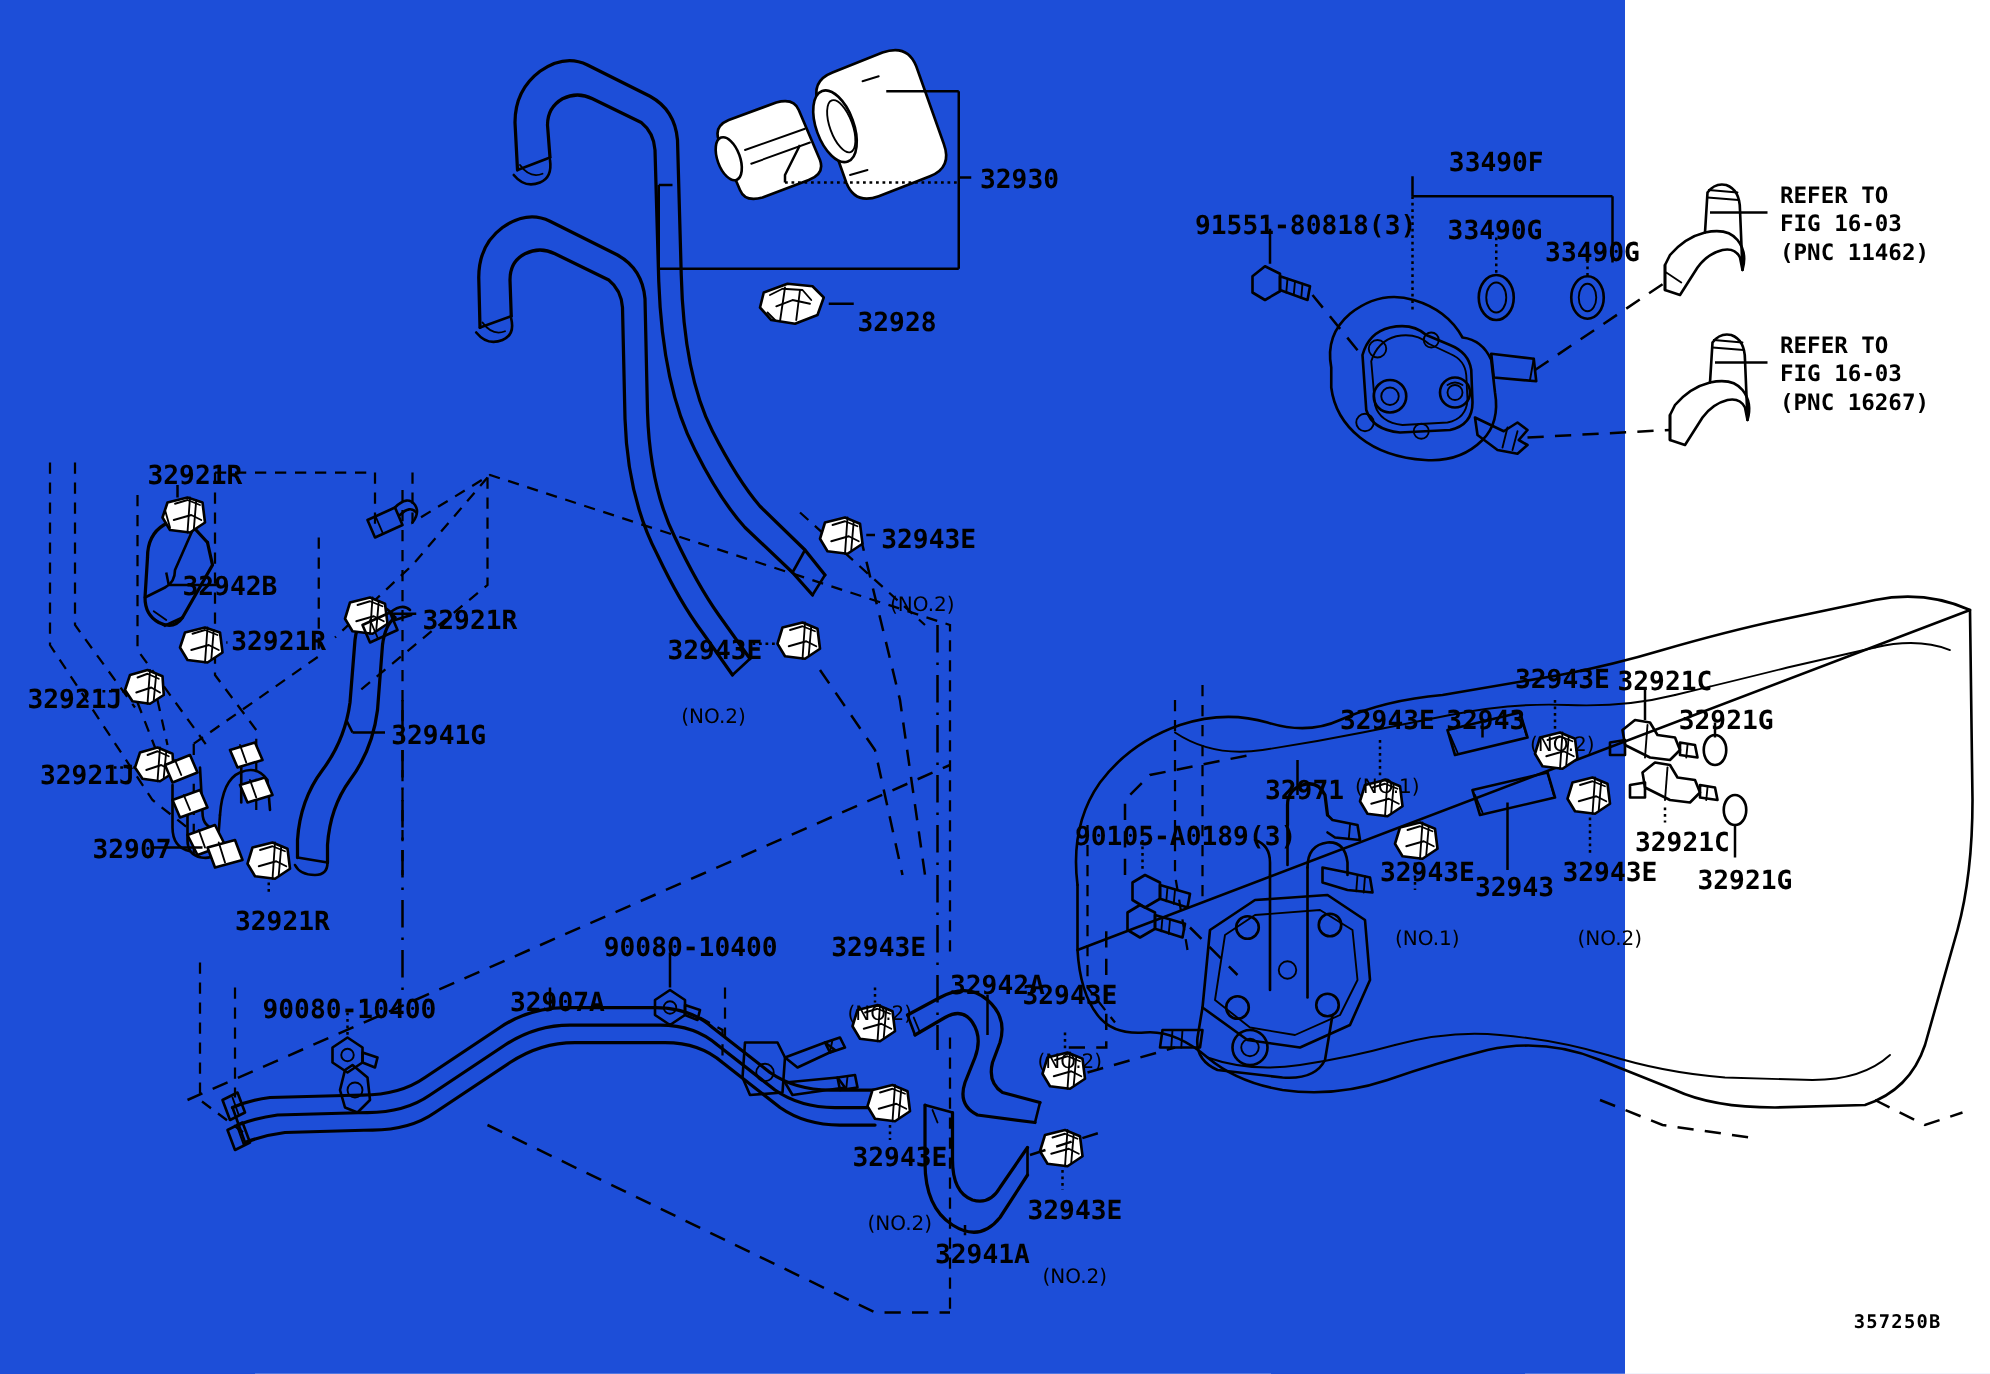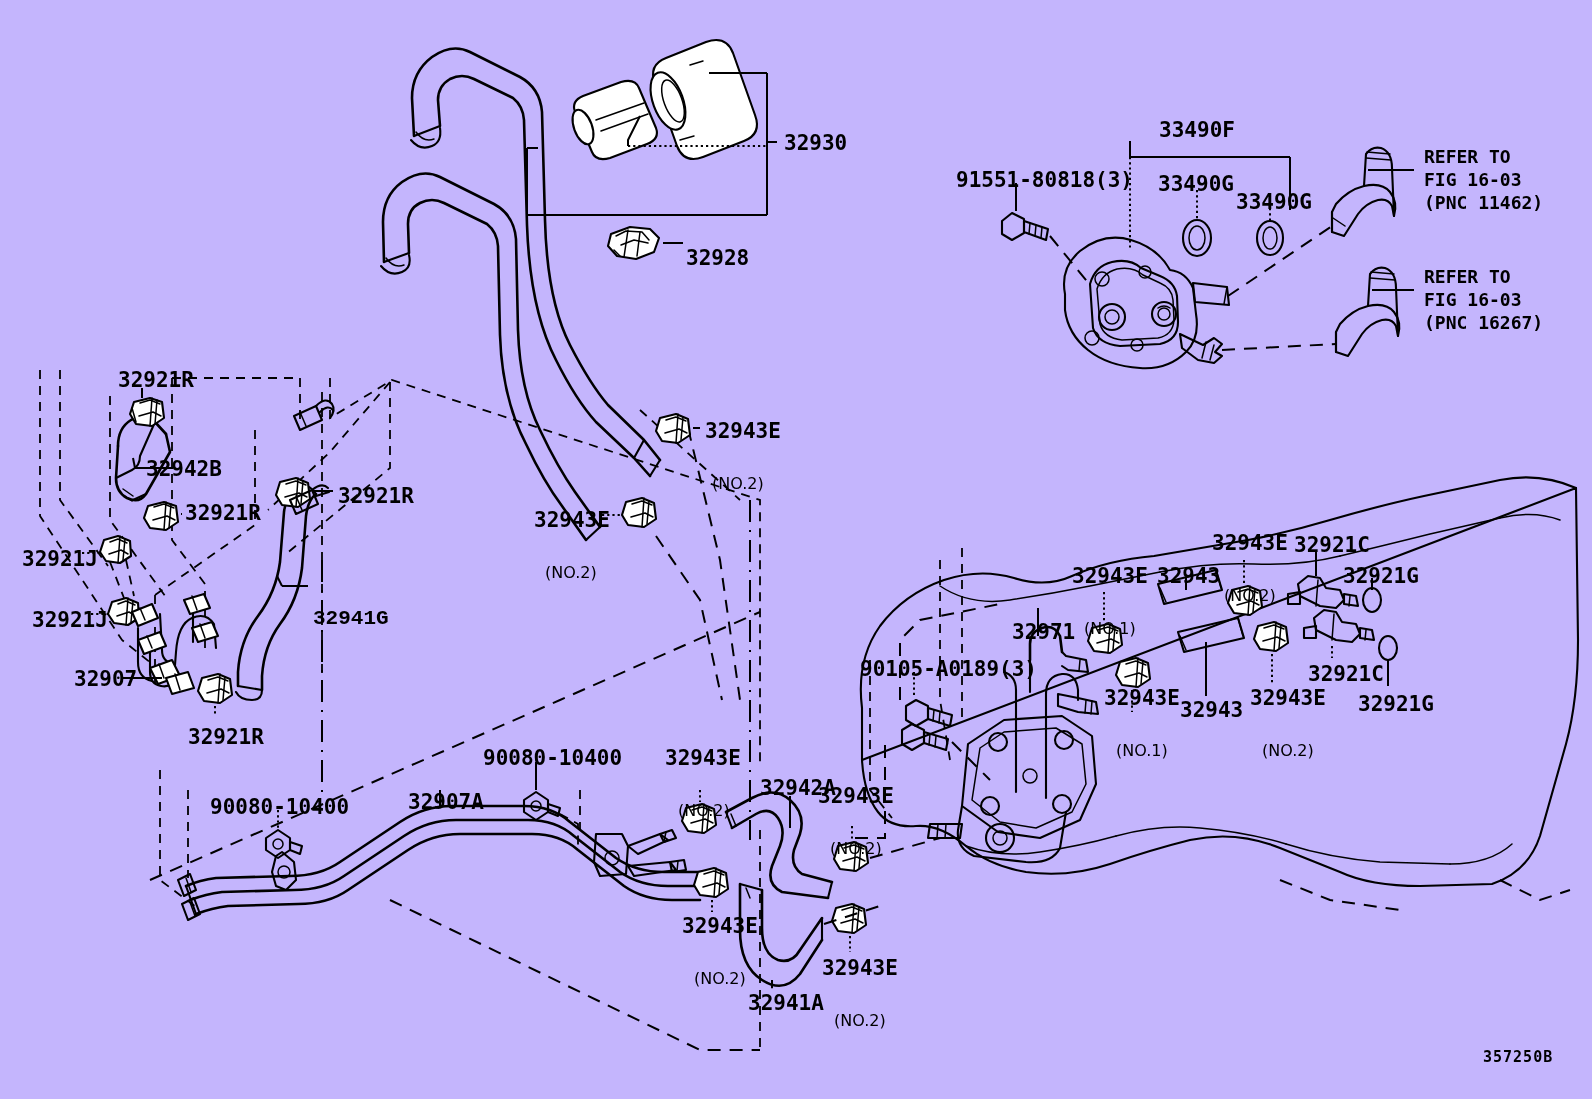--- a/index.html
+++ b/index.html
@@ -1,18 +1,18 @@
 <!DOCTYPE html>
 <html><head>
 <meta charset="utf-8">
 <title>Parts Diagram 357250B</title>
 <style>
   html,body{margin:0;padding:0;background:#ffffff;}
   body{width:1592px;height:1099px;overflow:hidden;font-family:"DejaVu Sans Mono","Liberation Mono",monospace;}
-  #sheet{position:relative;width:1592px;height:1099px;background:#c4b5fd;}
+  #sheet{position:relative;width:1300px;height:1099px;background:#1d4ed8;}
   #art{position:absolute;left:0;top:0;width:1592px;height:1099px;}
   .lbl{position:absolute;color:#000;white-space:nowrap;font-family:"DejaVu Sans Mono","Liberation Mono",monospace;font-weight:bold;letter-spacing:0px;}
   .pn{font-size:21px;line-height:21px;}
   .sub{font-size:16px;line-height:17px;font-weight:normal;font-family:"DejaVu Sans","Liberation Sans",sans-serif;margin-top:32px;}
   .ref{font-size:18px;line-height:23px;font-weight:bold;}
   .sheetno{font-size:15px;font-weight:bold;letter-spacing:1px;}
   .ctr{transform:translateX(-50%);}
 </style>
 </head>
 <body>
@@ -529,21 +529,21 @@
       <div class="lbl ref" style="left: 1424px; top: 168px;">FIG 16-03</div>
       <div class="lbl ref" style="left: 1424px; top: 191px;">(PNC 11462)</div>
       <div class="lbl ref" style="left: 1424px; top: 265px;">REFER TO</div>
       <div class="lbl ref" style="left: 1424px; top: 288px;">FIG 16-03</div>
       <div class="lbl ref" style="left: 1424px; top: 311px;">(PNC 16267)</div>
       <div class="lbl pn" style="left: 118px; top: 370px;">32921R</div>
       <div class="lbl pn" style="left: 146px; top: 459px;">32942B</div>
       <div class="lbl pn" style="left: 185px; top: 503px;">32921R</div>
       <div class="lbl pn" style="left: 338px; top: 486px;">32921R</div>
       <div class="lbl pn" style="left: 22px; top: 549px;">32921J</div>
-      <div class="lbl pn" style="left: 313px; top: 608px; font-family: Liberation Mono, monospace;">32941G</div>
+      <div class="lbl pn" style="left: 313px; top: 578px;">32941G</div>
       <div class="lbl pn" style="left: 32px; top: 610px;">32921J</div>
       <div class="lbl pn" style="left: 74px; top: 669px;">32907</div>
       <div class="lbl pn" style="left: 188px; top: 727px;">32921R</div>
       <div class="lbl pn" style="left: 705px; top: 421px;">32943E</div>
       <div class="lbl sub" style="left: 712px; top: 443px;">(NO.2)</div>
       <div class="lbl pn" style="left: 534px; top: 510px;">32943E</div>
       <div class="lbl sub" style="left: 545px; top: 532px;">(NO.2)</div>
       <div class="lbl pn" style="left: 1212px; top: 533px;">32943E</div>
       <div class="lbl sub" style="left: 1224px; top: 555px;">(NO.2)</div>
       <div class="lbl pn" style="left: 1294px; top: 535px;">32921C</div>

